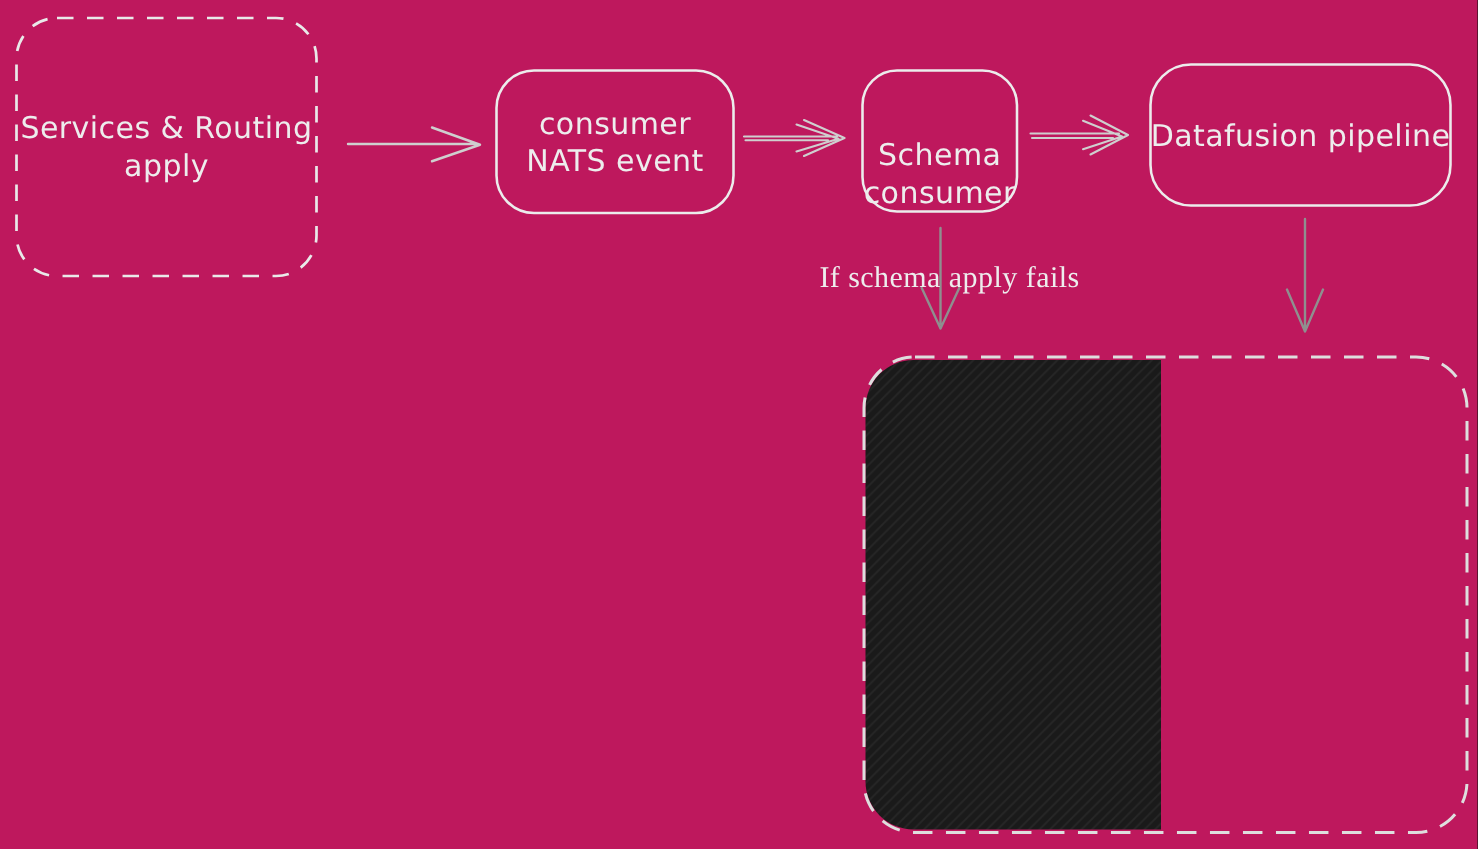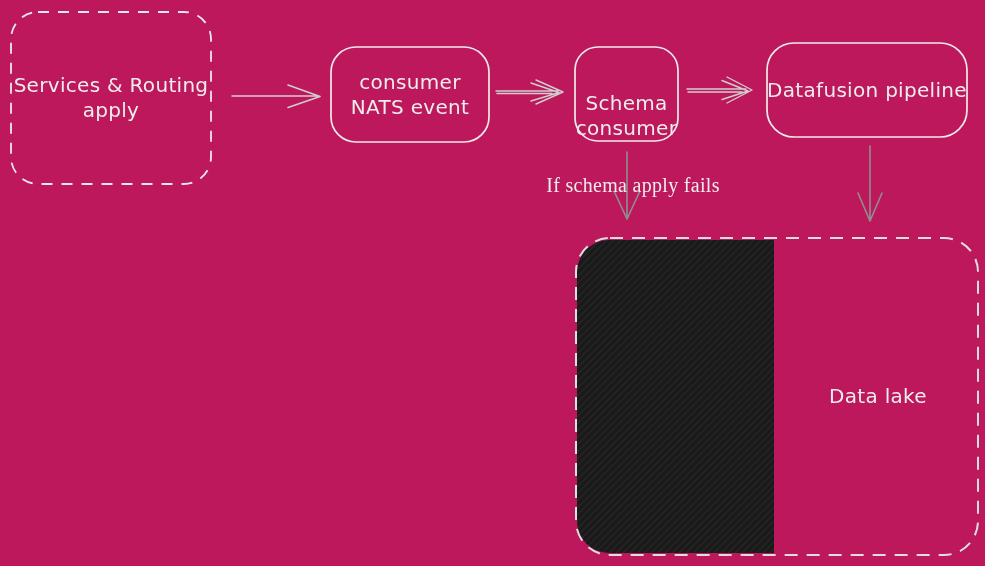--- a/index.html
+++ b/index.html
@@ -98,17 +98,14 @@
 
   <div class="label lbl-datafusion">
     <span class="nowrap">Datafusion pipeline</span>
   </div>
 
   <div class="label lbl-fail">
     <span class="nowrap">If schema apply fails</span>
   </div>
 
 
-  <div class="label lbl-datalake">
-    <span class="nowrap">Data lake</span>
-  </div>
 
 </div>
 
 </body></html>

